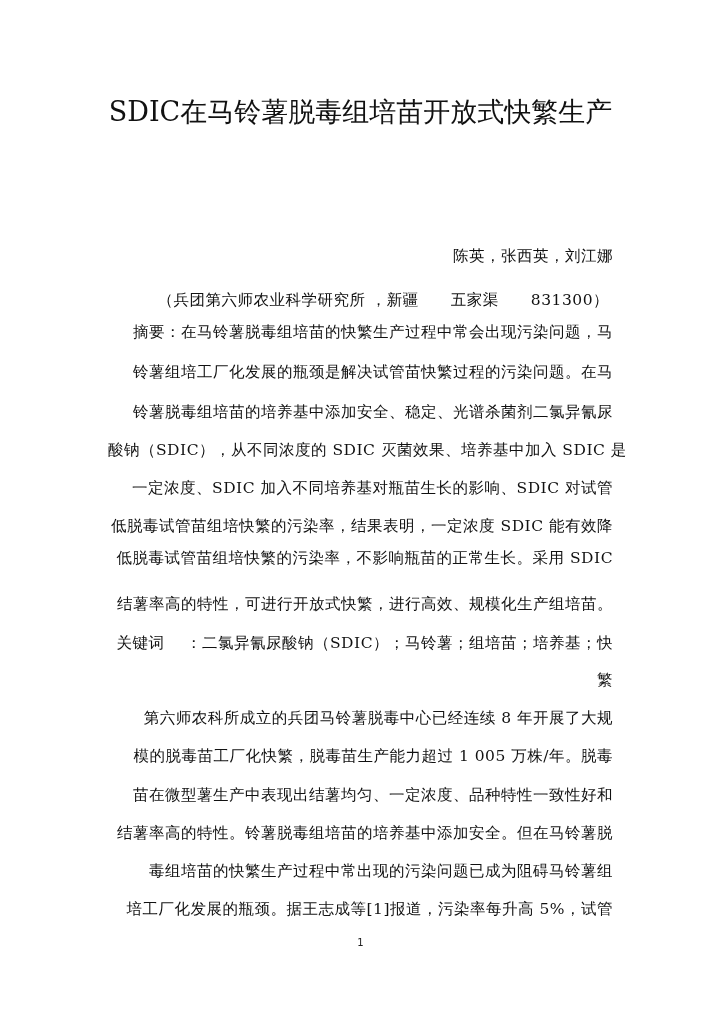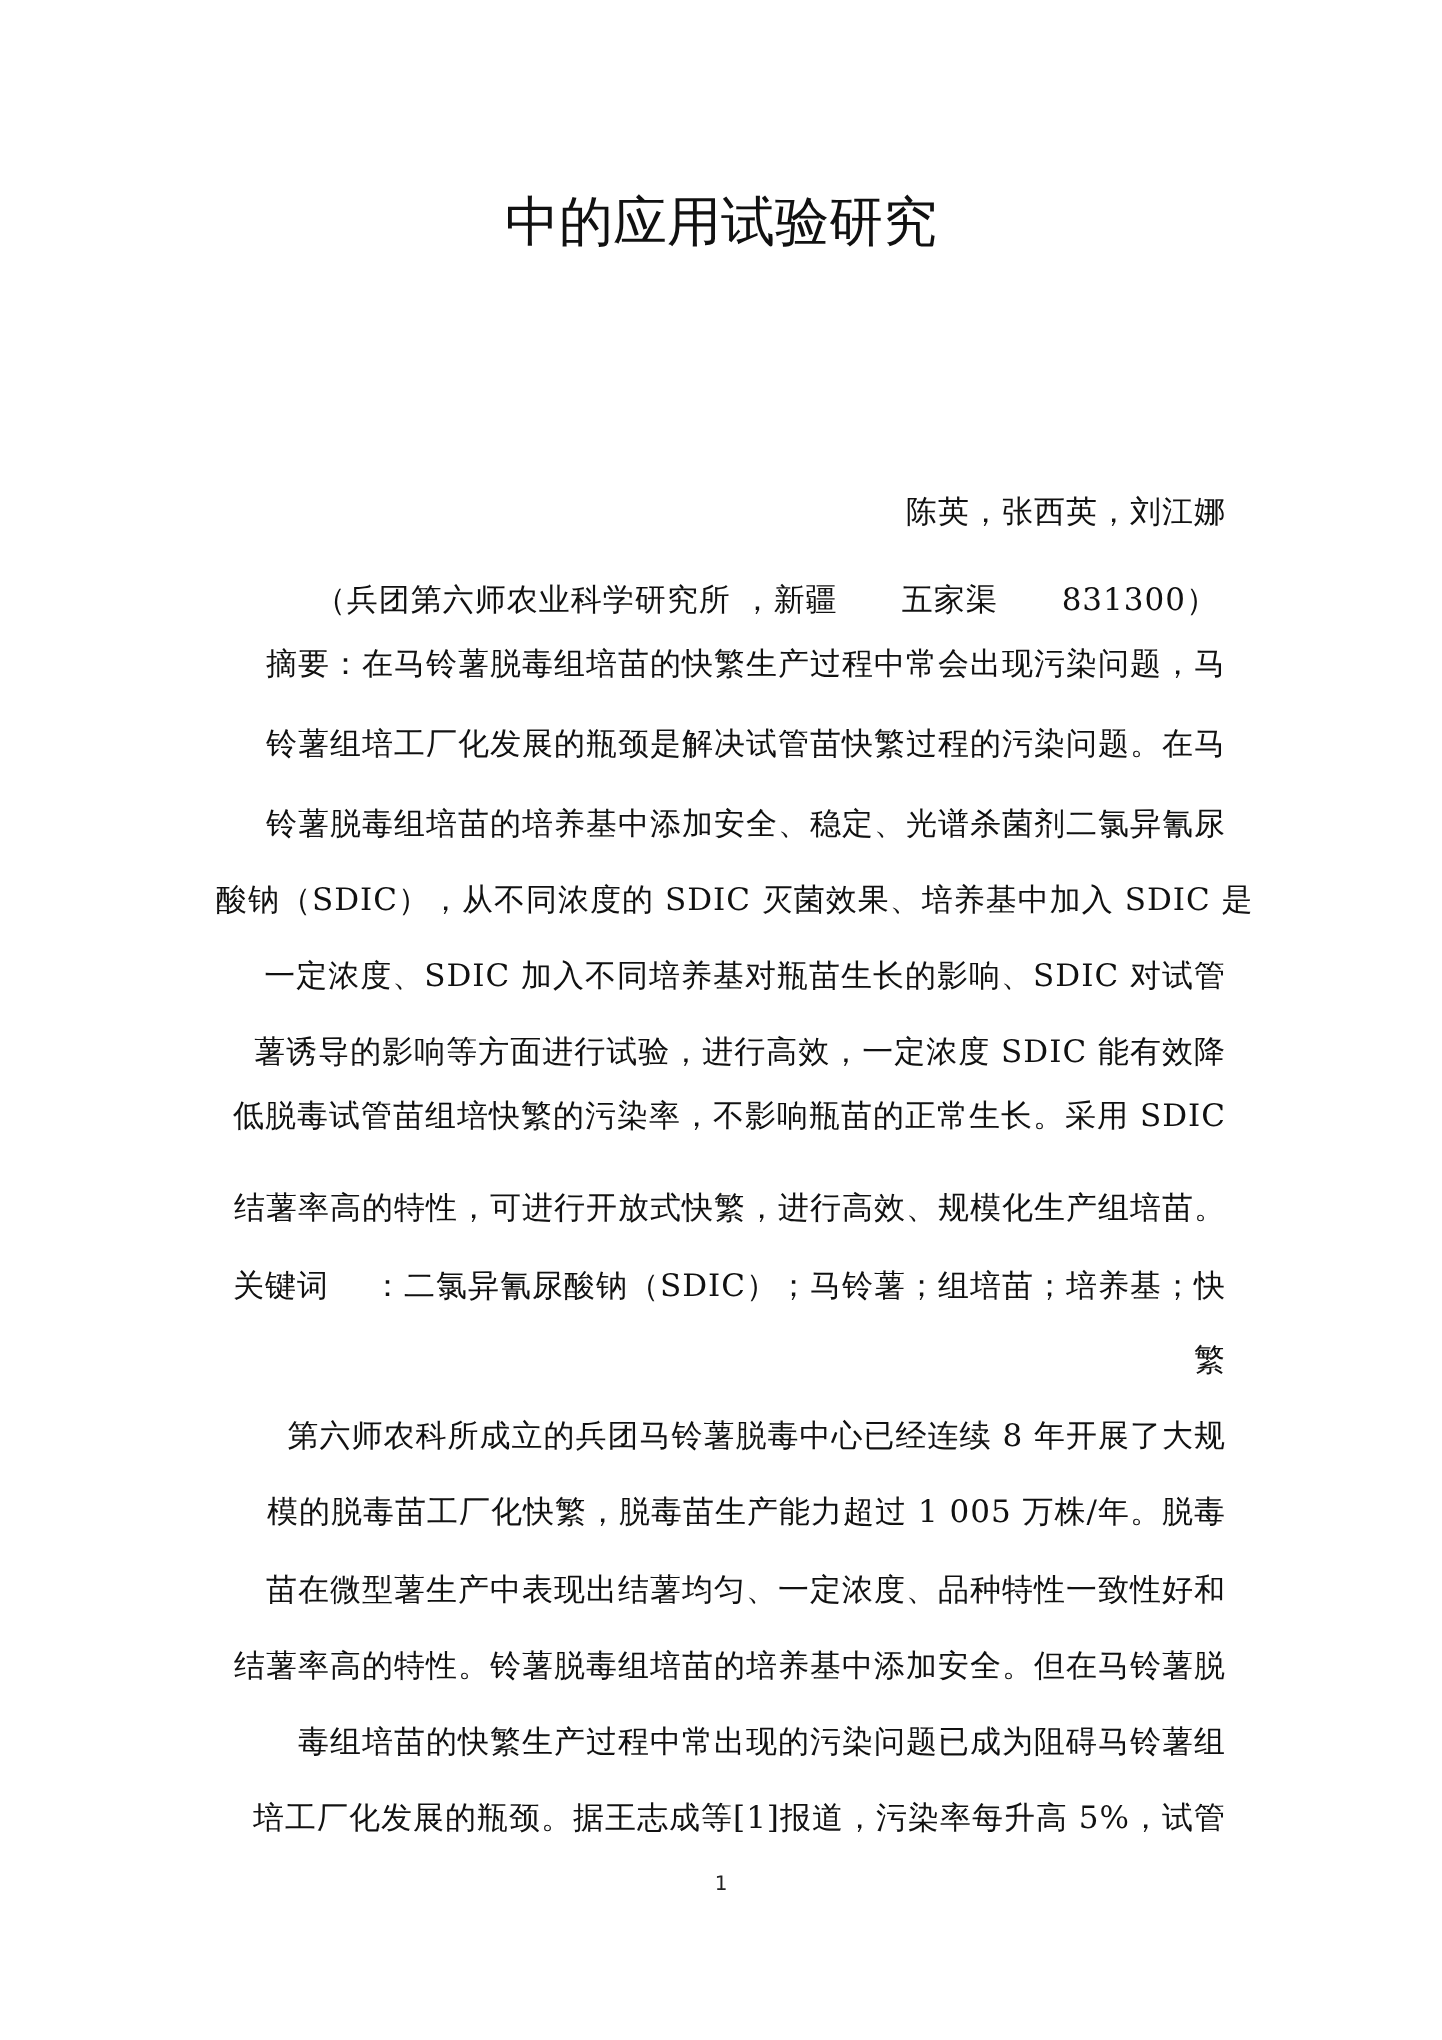--- a/index.html
+++ b/index.html
@@ -10,32 +10,32 @@
     .line { position: absolute; left: 108px; width: 505px; font-size: 15.5px; line-height: 20px;
       white-space: nowrap; letter-spacing: 0.5px; text-align: right; }
     .pagenum { position: absolute; left: 0; width: 721px; top: 937px; text-align: center;
       font-family: "DejaVu Sans", sans-serif; font-size: 10px; color: #222; }
   </style>
 </head>
 <body>
 
 <div>
   <div class="title">
-    <div>中的应用试验研究</div>
+    <div>SDIC在马铃薯脱毒组培苗开放式快繁生产</div>
   </div>
 
   <div class="line" style="top:246px">陈英，张西英，刘江娜</div>
   <div class="line" style="top:290px; left:104px">（兵团第六师农业科学研究所 ，新疆　　五家渠　　831300）</div>
 
   <div class="line" style="top:322px">摘要：在马铃薯脱毒组培苗的快繁生产过程中常会出现污染问题，马</div>
   <div class="line" style="top:362px">铃薯组培工厂化发展的瓶颈是解决试管苗快繁过程的污染问题。在马</div>
   <div class="line" style="top:402px">铃薯脱毒组培苗的培养基中添加安全、稳定、光谱杀菌剂二氯异氰尿</div>
   <div class="line" style="top:440px">酸钠（SDIC），从不同浓度的 SDIC 灭菌效果、培养基中加入 SDIC 是</div>
   <div class="line" style="top:478px">一定浓度、SDIC 加入不同培养基对瓶苗生长的影响、SDIC 对试管</div>
-  <div class="line" style="top:516px">薯诱导的影响等方面进行试验，进行高效，一定浓度 SDIC 能有效降</div>
+  <div class="line" style="top:516px">低脱毒试管苗组培快繁的污染率，结果表明，一定浓度 SDIC 能有效降</div>
   <div class="line" style="top:548px">低脱毒试管苗组培快繁的污染率，不影响瓶苗的正常生长。采用 SDIC</div>
   <div class="line" style="top:594px">结薯率高的特性，可进行开放式快繁，进行高效、规模化生产组培苗。</div>
 
   <div class="line" style="top:633px">关键词　 ：二氯异氰尿酸钠（SDIC）；马铃薯；组培苗；培养基；快</div>
   <div class="line" style="top:670px">繁</div>
 
   <div class="line" style="top:708px">第六师农科所成立的兵团马铃薯脱毒中心已经连续 8 年开展了大规</div>
   <div class="line" style="top:746px">模的脱毒苗工厂化快繁，脱毒苗生产能力超过 1 005 万株/年。脱毒</div>
   <div class="line" style="top:785px">苗在微型薯生产中表现出结薯均匀、一定浓度、品种特性一致性好和</div>
   <div class="line" style="top:823px">结薯率高的特性。铃薯脱毒组培苗的培养基中添加安全。但在马铃薯脱</div>

